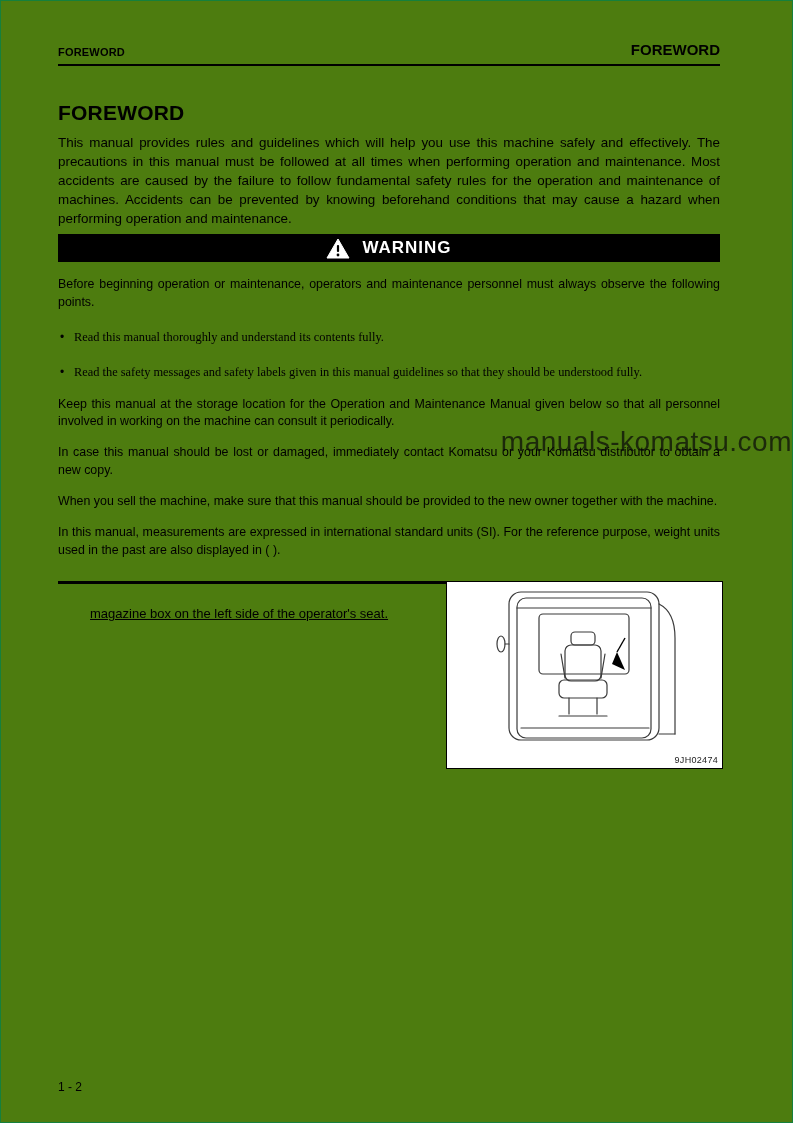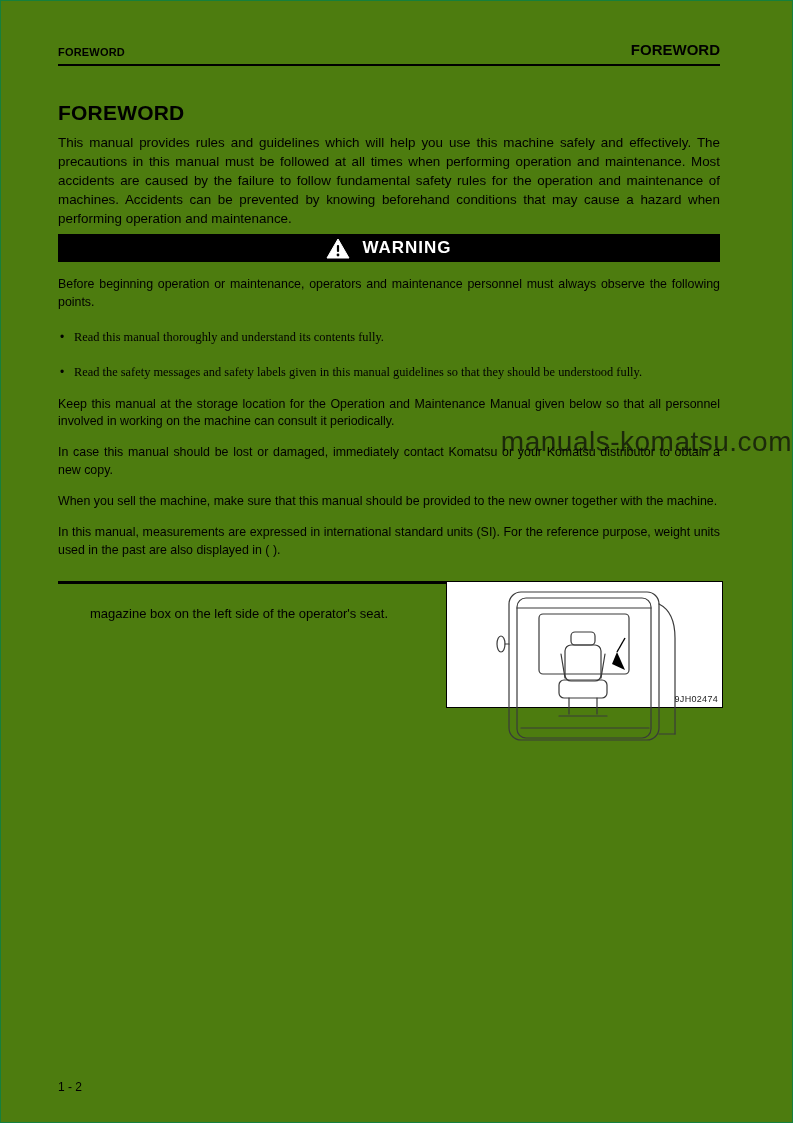--- a/index.html
+++ b/index.html
@@ -85,28 +85,28 @@
   .rule-thick {
     margin-top: 22px;
     border-top: 3px solid #000;
   }
   .storage {
     margin-top: 20px;
     font-size: 13px;
     line-height: 1.5;
     max-width: 380px;
   }
-  .storage-line2 { padding-left: 32px; }
+  .storage-line2 { padding-left: 32px; text-decoration: underline; }
 
   .cab-figure {
     position: absolute;
     left: 445px;
     top: 580px;
     width: 277px;
-    height: 127px;
+    height: 188px;
     border: 1px solid #000;
     background: #fff;
   }
   .fig-code {
     position: absolute;
     right: 4px;
     bottom: 3px;
     font-size: 9px;
     color: #222;
     letter-spacing: 0.3px;

